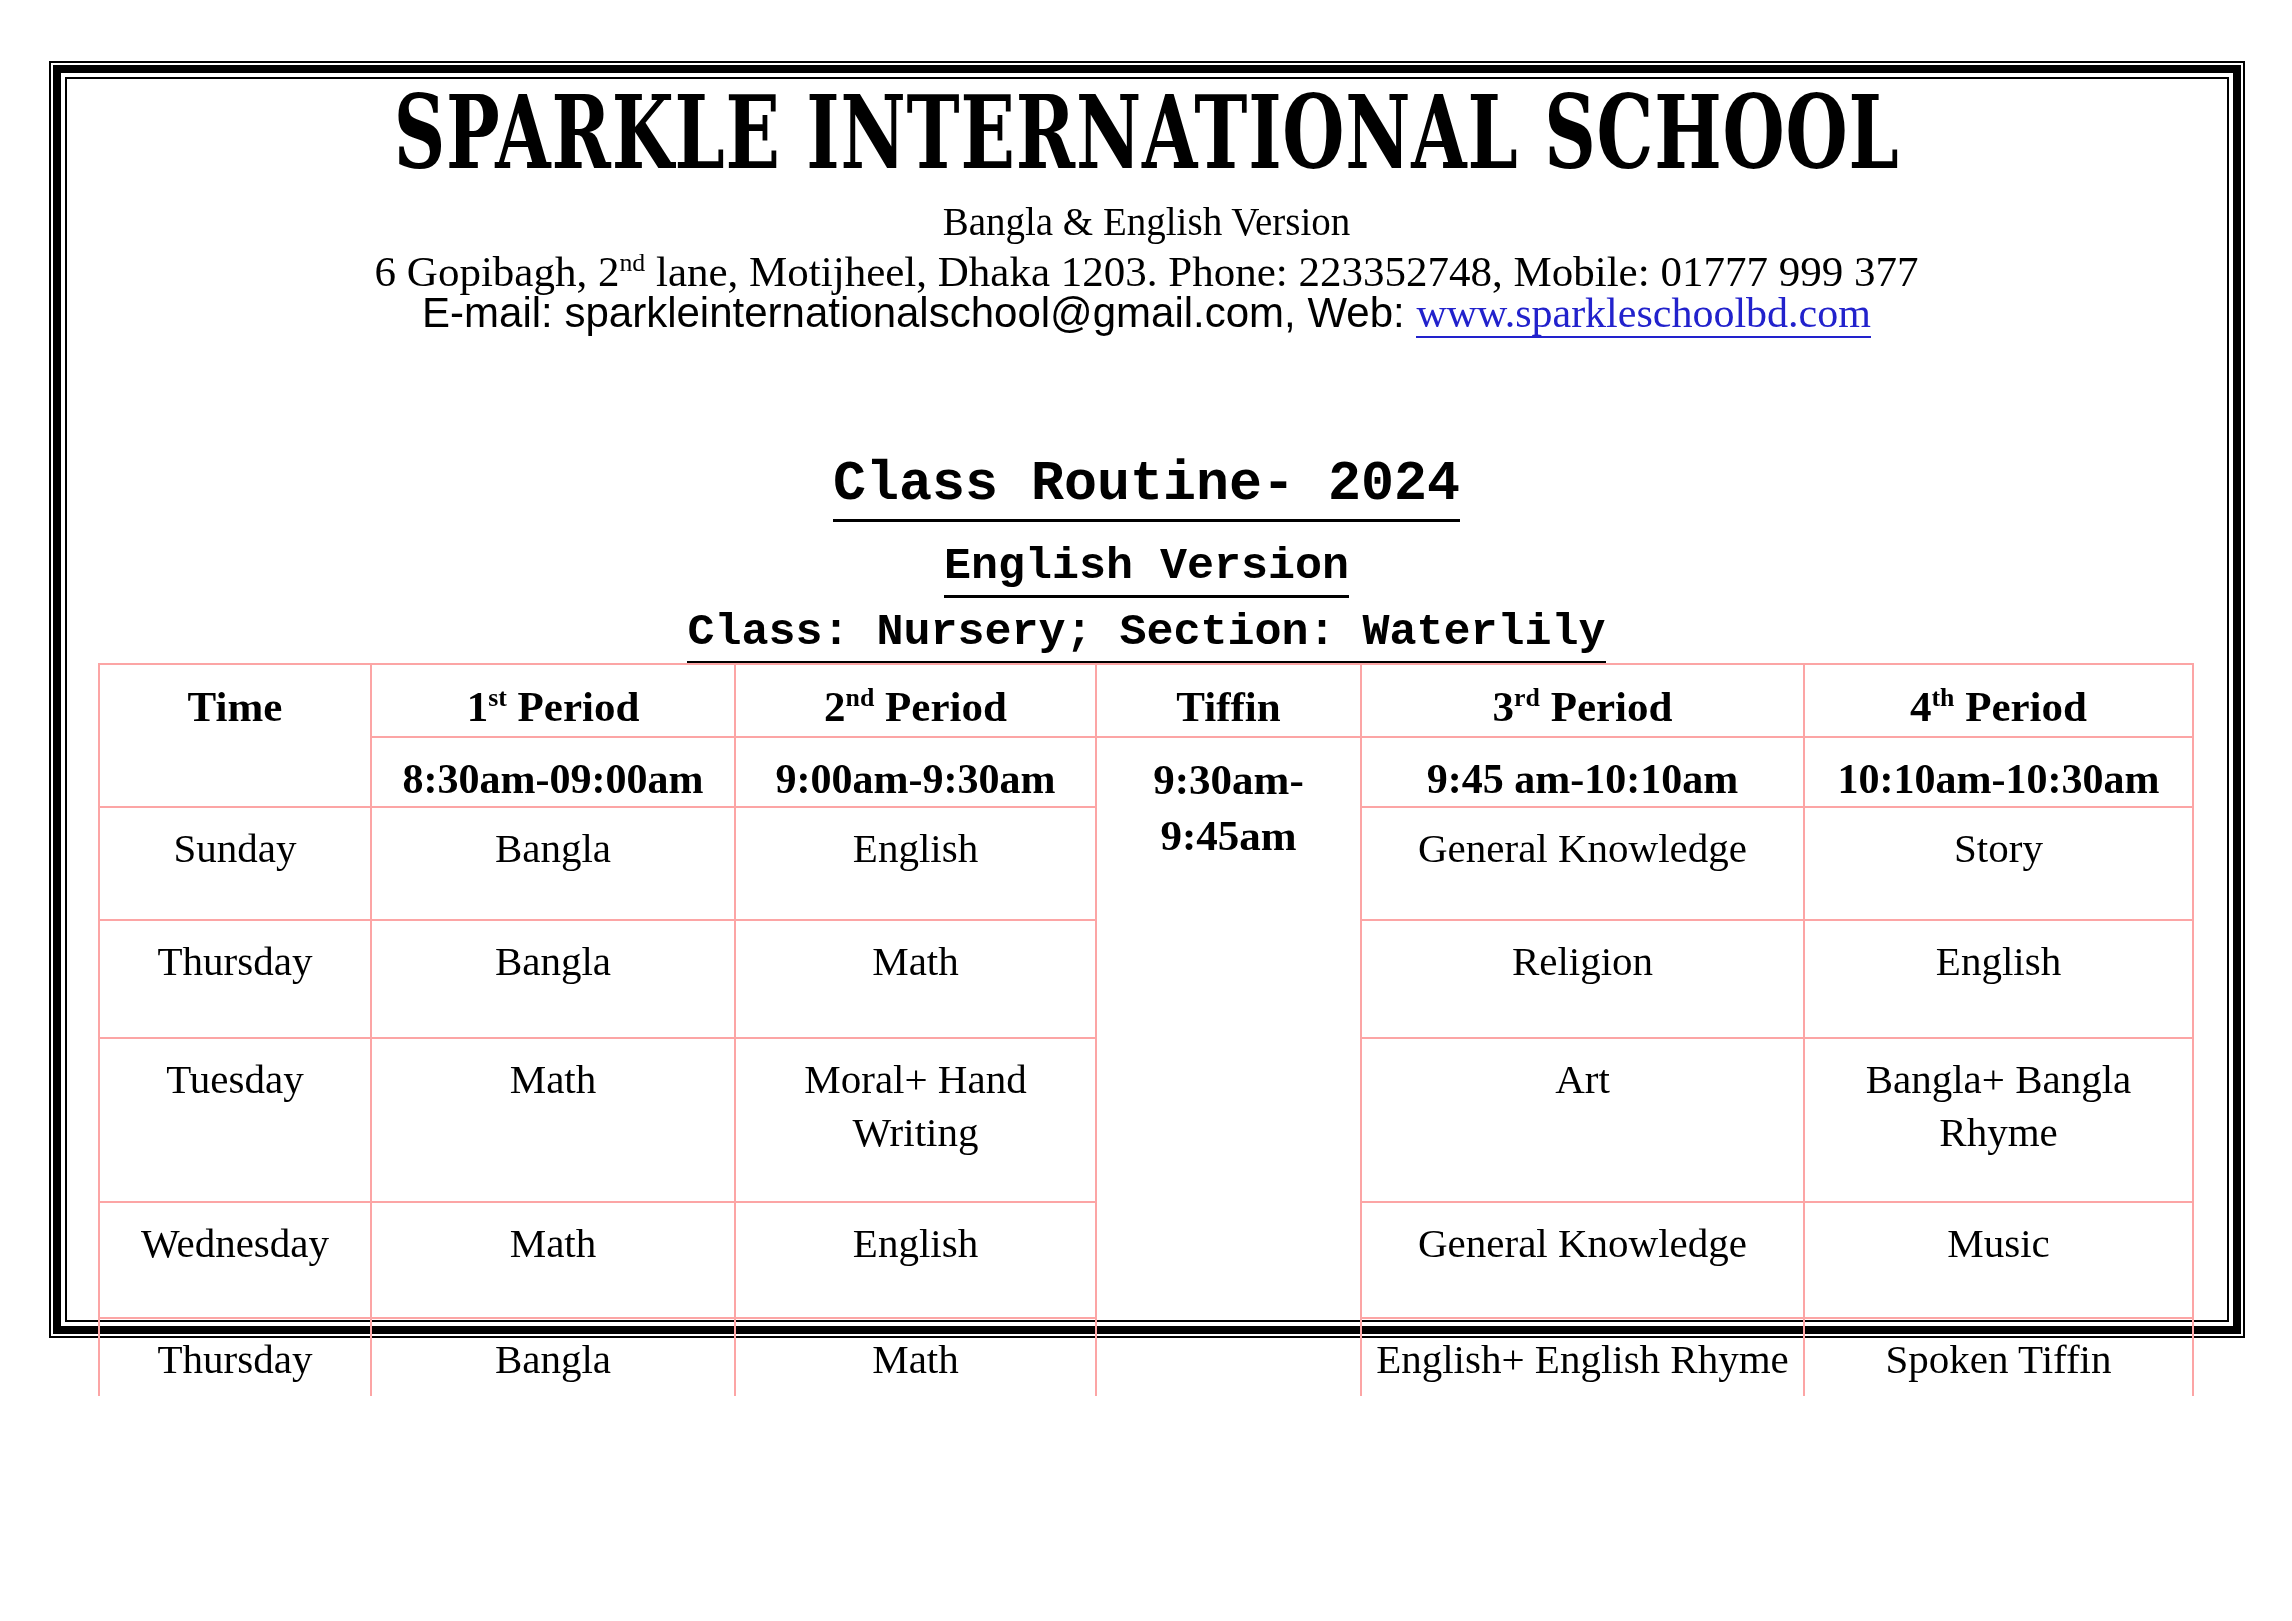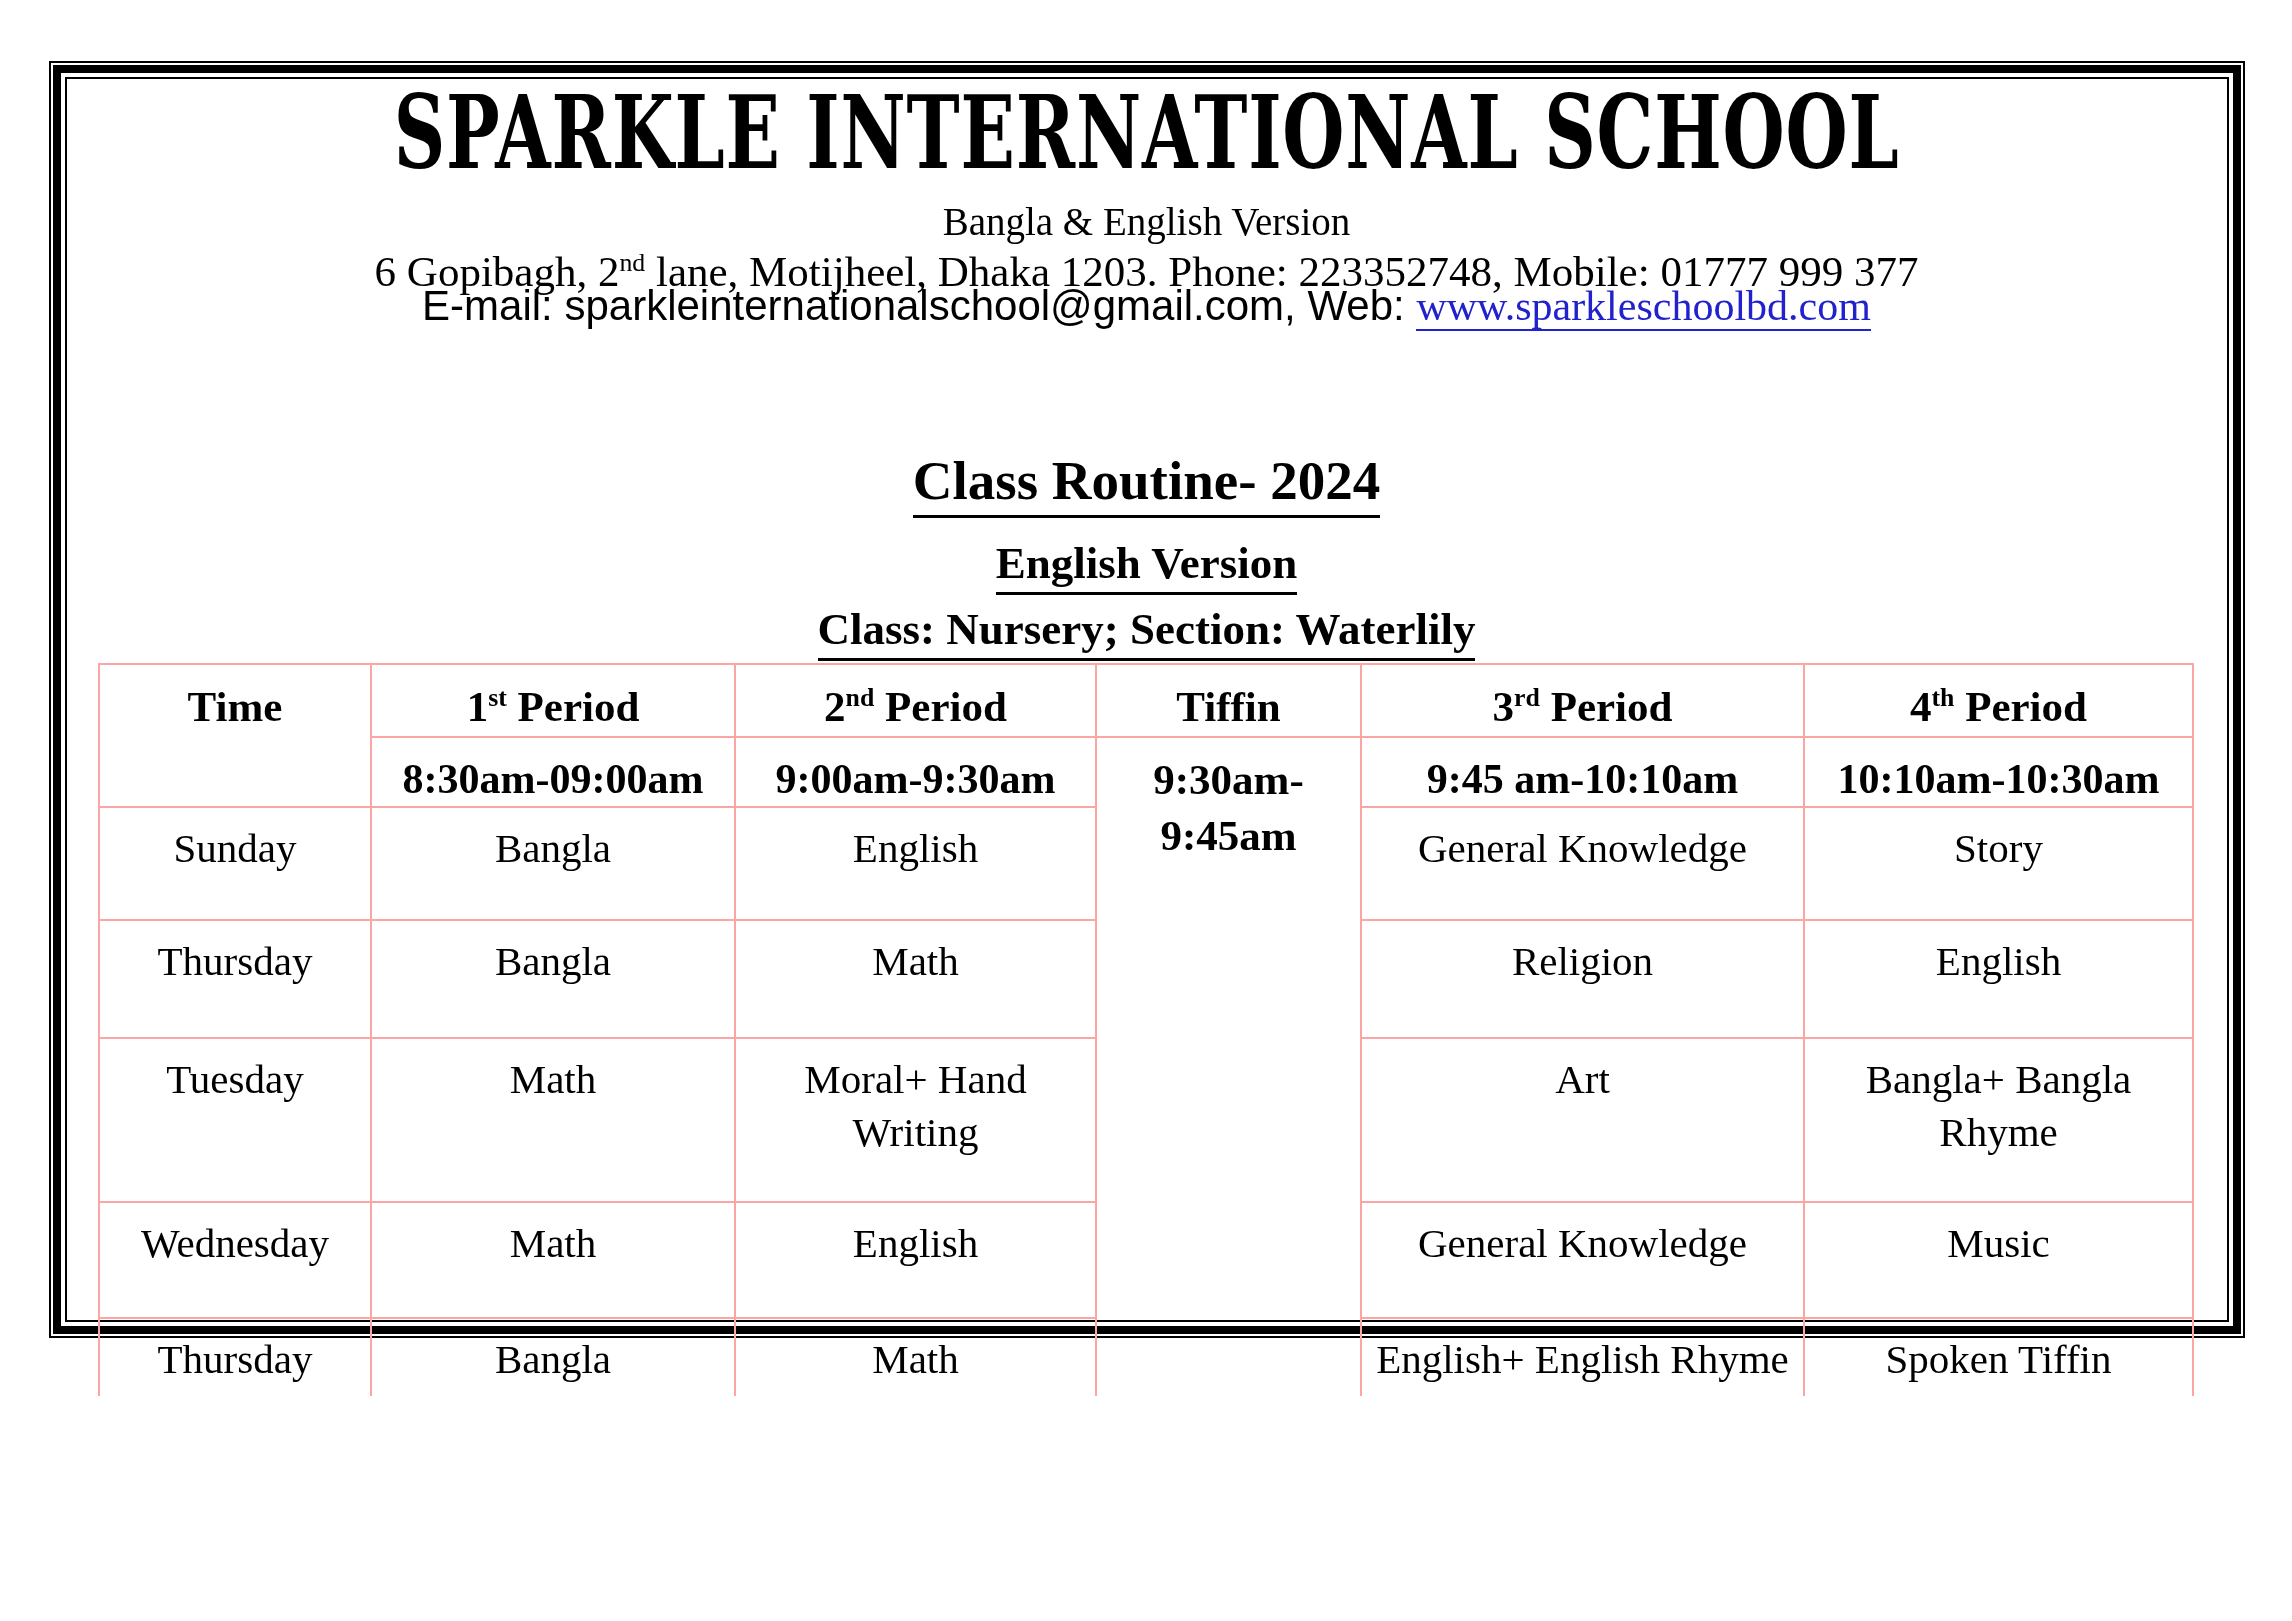--- a/index.html
+++ b/index.html
@@ -56,21 +56,21 @@
     font-size: 39px;
   }
 
   .address-line {
     top: 247px;
     font-size: 43px;
     white-space: nowrap;
   }
 
   .email-line {
-    top: 282px;
+    top: 289px;
     font-size: 42px;
     font-family: "Liberation Sans", "DejaVu Sans", sans-serif;
     white-space: nowrap;
   }
   .email-line a {
     font-family: "Liberation Serif", "DejaVu Serif", serif;
     color: #2222CC;
     text-decoration: none;
     border-bottom: 2.9px solid #2222CC;
   }
@@ -78,20 +78,21 @@
   sup { font-size: 0.6em; vertical-align: super; line-height: 0; text-align: center; }
 
   .routine-title { top: 449px; font-size: 55px; font-weight: bold; }
   .version-title { top: 537px; font-size: 45px; font-weight: bold; }
   .class-title   { top: 603px; font-size: 45px; font-weight: bold; }
   .u-block {
     display: inline-block;
     border-bottom: 3.9px solid #000;
     padding-bottom: 3.9px;
     line-height: 1.1;
+    font-family: Liberation Mono, monospace;
   }
 
   
   table.routine {
     position: absolute;
     left: 98px; top: 663px;
     width: 2094px;
     border-collapse: collapse;
     table-layout: fixed;
     border: 2.9px solid #3d3d3d;

